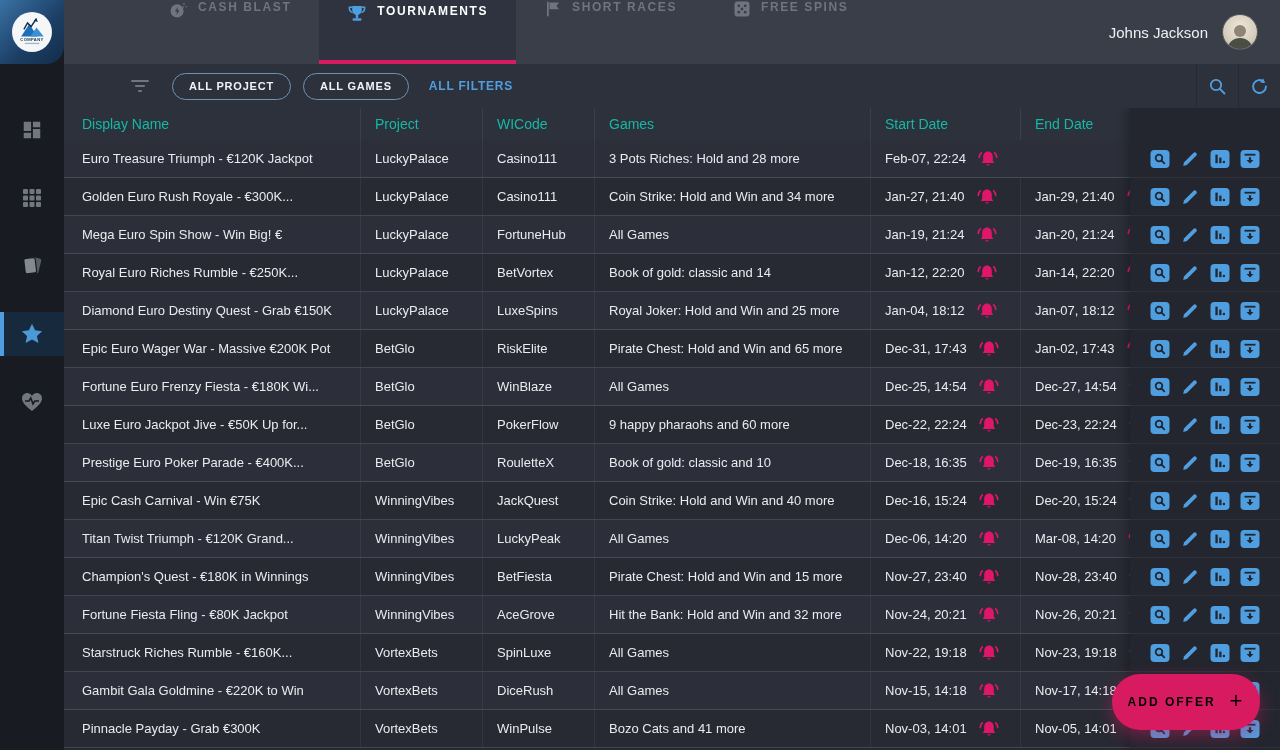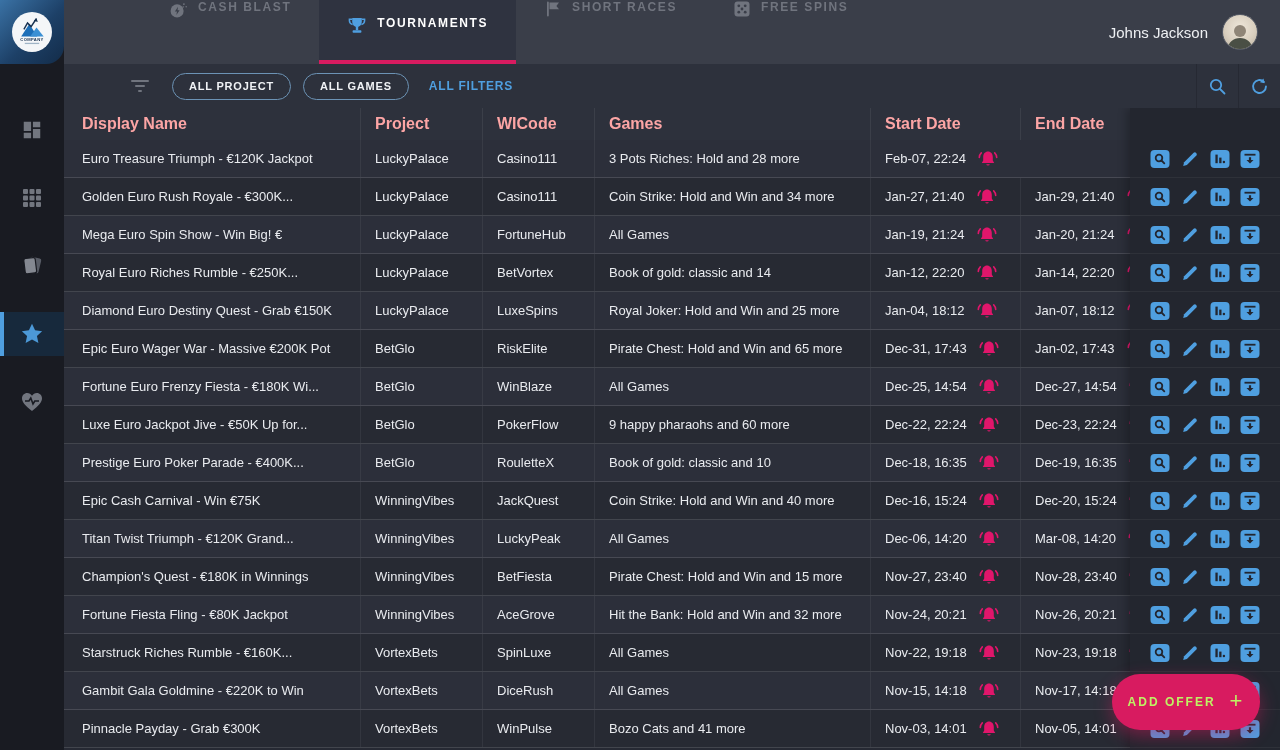--- a/index.html
+++ b/index.html
@@ -16,39 +16,39 @@
   .side-item { width:64px; height:44px; margin-bottom:24px; display:flex; align-items:center; justify-content:center; position:relative; cursor:pointer; }
   .side-item svg { opacity:.95; }
   .side-item.active { background:#17293c; }
   .side-item.active::before { content:""; position:absolute; left:0; top:0; width:4px; height:100%; background:#4f9fe0; }
 
   
   .topnav { position:absolute; left:64px; top:0; width:1216px; height:64px; background:#3a3e49; display:flex; align-items:stretch; z-index:30; }
   .tabs { display:flex; margin-left:76px; }
   .tab { display:flex; gap:10px; padding:0 28px; color:#70747e; font-size:12px; font-weight:700;
     letter-spacing:1.6px; cursor:pointer; }
-  .tab.active { background:#2f3340; color:#ffffff; border-bottom:4px solid #d81b60; padding-top:16px; }
+  .tab.active { background:#2f3340; color:#ffffff; border-bottom:4px solid #d81b60; padding-top:4px; }
   .user-zone { margin-left:auto; display:flex; align-items:center; gap:14px; padding-right:22px; }
   .user-name { color:#eef0f3; font-size:15px; }
   .avatar { width:36px; height:36px; border-radius:50%; background:radial-gradient(circle at 50% 38%,#efe7da 0%,#d9cfbf 55%,#b7ad9e 100%);
     display:flex; align-items:flex-end; justify-content:center; overflow:hidden; border:1px solid #555a66; cursor:pointer; }
 
   
   .filterbar { position:absolute; left:64px; top:64px; width:1216px; height:44px; background:#2d313c; display:flex; align-items:center; z-index:20; }
   .funnel { margin-left:66px; margin-right:22px; cursor:pointer; }
   .pill { height:27px; border:1px solid #6c93b5; border-radius:14px; color:#f0f2f5; font-size:11px; font-weight:700;
     letter-spacing:.8px; display:flex; align-items:center; padding:0 16px; margin-right:12px; cursor:pointer; background:transparent;text-align:center; }
   .all-filters { color:#4f9fe0; font-size:12px; font-weight:700; letter-spacing:.8px; margin-left:8px; cursor:pointer; }
   .fb-right { margin-left:auto; display:flex; align-items:stretch; height:100%; }
   .fb-ibtn { width:42px; display:flex; align-items:center; justify-content:center; border-left:1px solid #262933; cursor:pointer; }
 
   
   .table { position:absolute; left:64px; top:108px; width:1216px; }
   .thead { display:flex; height:32px; background:#2d313c; align-items:center; }
-  .th { color:#fca5a5; font-size:16px; padding-left:14px; border-left:1px solid rgba(255,255,255,.07); height:100%; display:flex; align-items:center;font-weight:bold; }
+  .th { color:#14b8a6; font-size:14px; padding-left:14px; border-left:1px solid rgba(255,255,255,.07); height:100%; display:flex; align-items:center; }
   .th:first-child { border-left:none; padding-left:18px; }
   .row { display:flex; height:38px; align-items:stretch; border-bottom:1px solid rgba(255,255,255,.13); cursor:pointer; }
   .row.odd { background:#2c2f3a; }
   .row.even { background:#272a33; }
   .cell { display:flex; align-items:center; padding-left:14px; color:#e9ebef; font-size:13px; border-left:1px solid rgba(255,255,255,.06);
     white-space:nowrap; overflow:hidden; }
   .cell:first-child { border-left:none; padding-left:18px; }
   .c-display { width:296px; }
   .c-project { width:122px; }
   .c-wicode { width:112px; }
@@ -59,21 +59,21 @@
 
   
   .actions-col { position:absolute; left:1130px; top:108px; width:150px; height:642px; background:#23262f; z-index:10;
     box-shadow:-4px 0 8px rgba(0,0,0,.22); }
   .actions-head { height:32px; }
   .action-row { height:38px; display:flex; align-items:center; justify-content:center; gap:10px; border-bottom:1px solid rgba(255,255,255,.05); }
   .abtn { width:20px; height:20px; display:flex; align-items:center; justify-content:center; cursor:pointer; }
 
   
   .add-offer { position:absolute; left:1112px; top:674px; width:148px; height:56px; border-radius:28px; background:#d81b60;
-    color:#bef264; border:none; display:flex; align-items:center; justify-content:center; gap:14px; font-size:12px; font-weight:700;
+    color:#000000; border:none; display:flex; align-items:center; justify-content:center; gap:14px; font-size:12px; font-weight:700;
     letter-spacing:2px; z-index:50; cursor:pointer; box-shadow:0 6px 18px rgba(216,27,96,.45); font-family:"Liberation Sans",sans-serif; }
   .plus { font-size:22px; font-weight:400; line-height:1; margin-top:-2px; }
 </style>
 </head>
 <body>
 
 <div class="app">
 
   <nav class="sidebar">
     <div class="logo-block">

